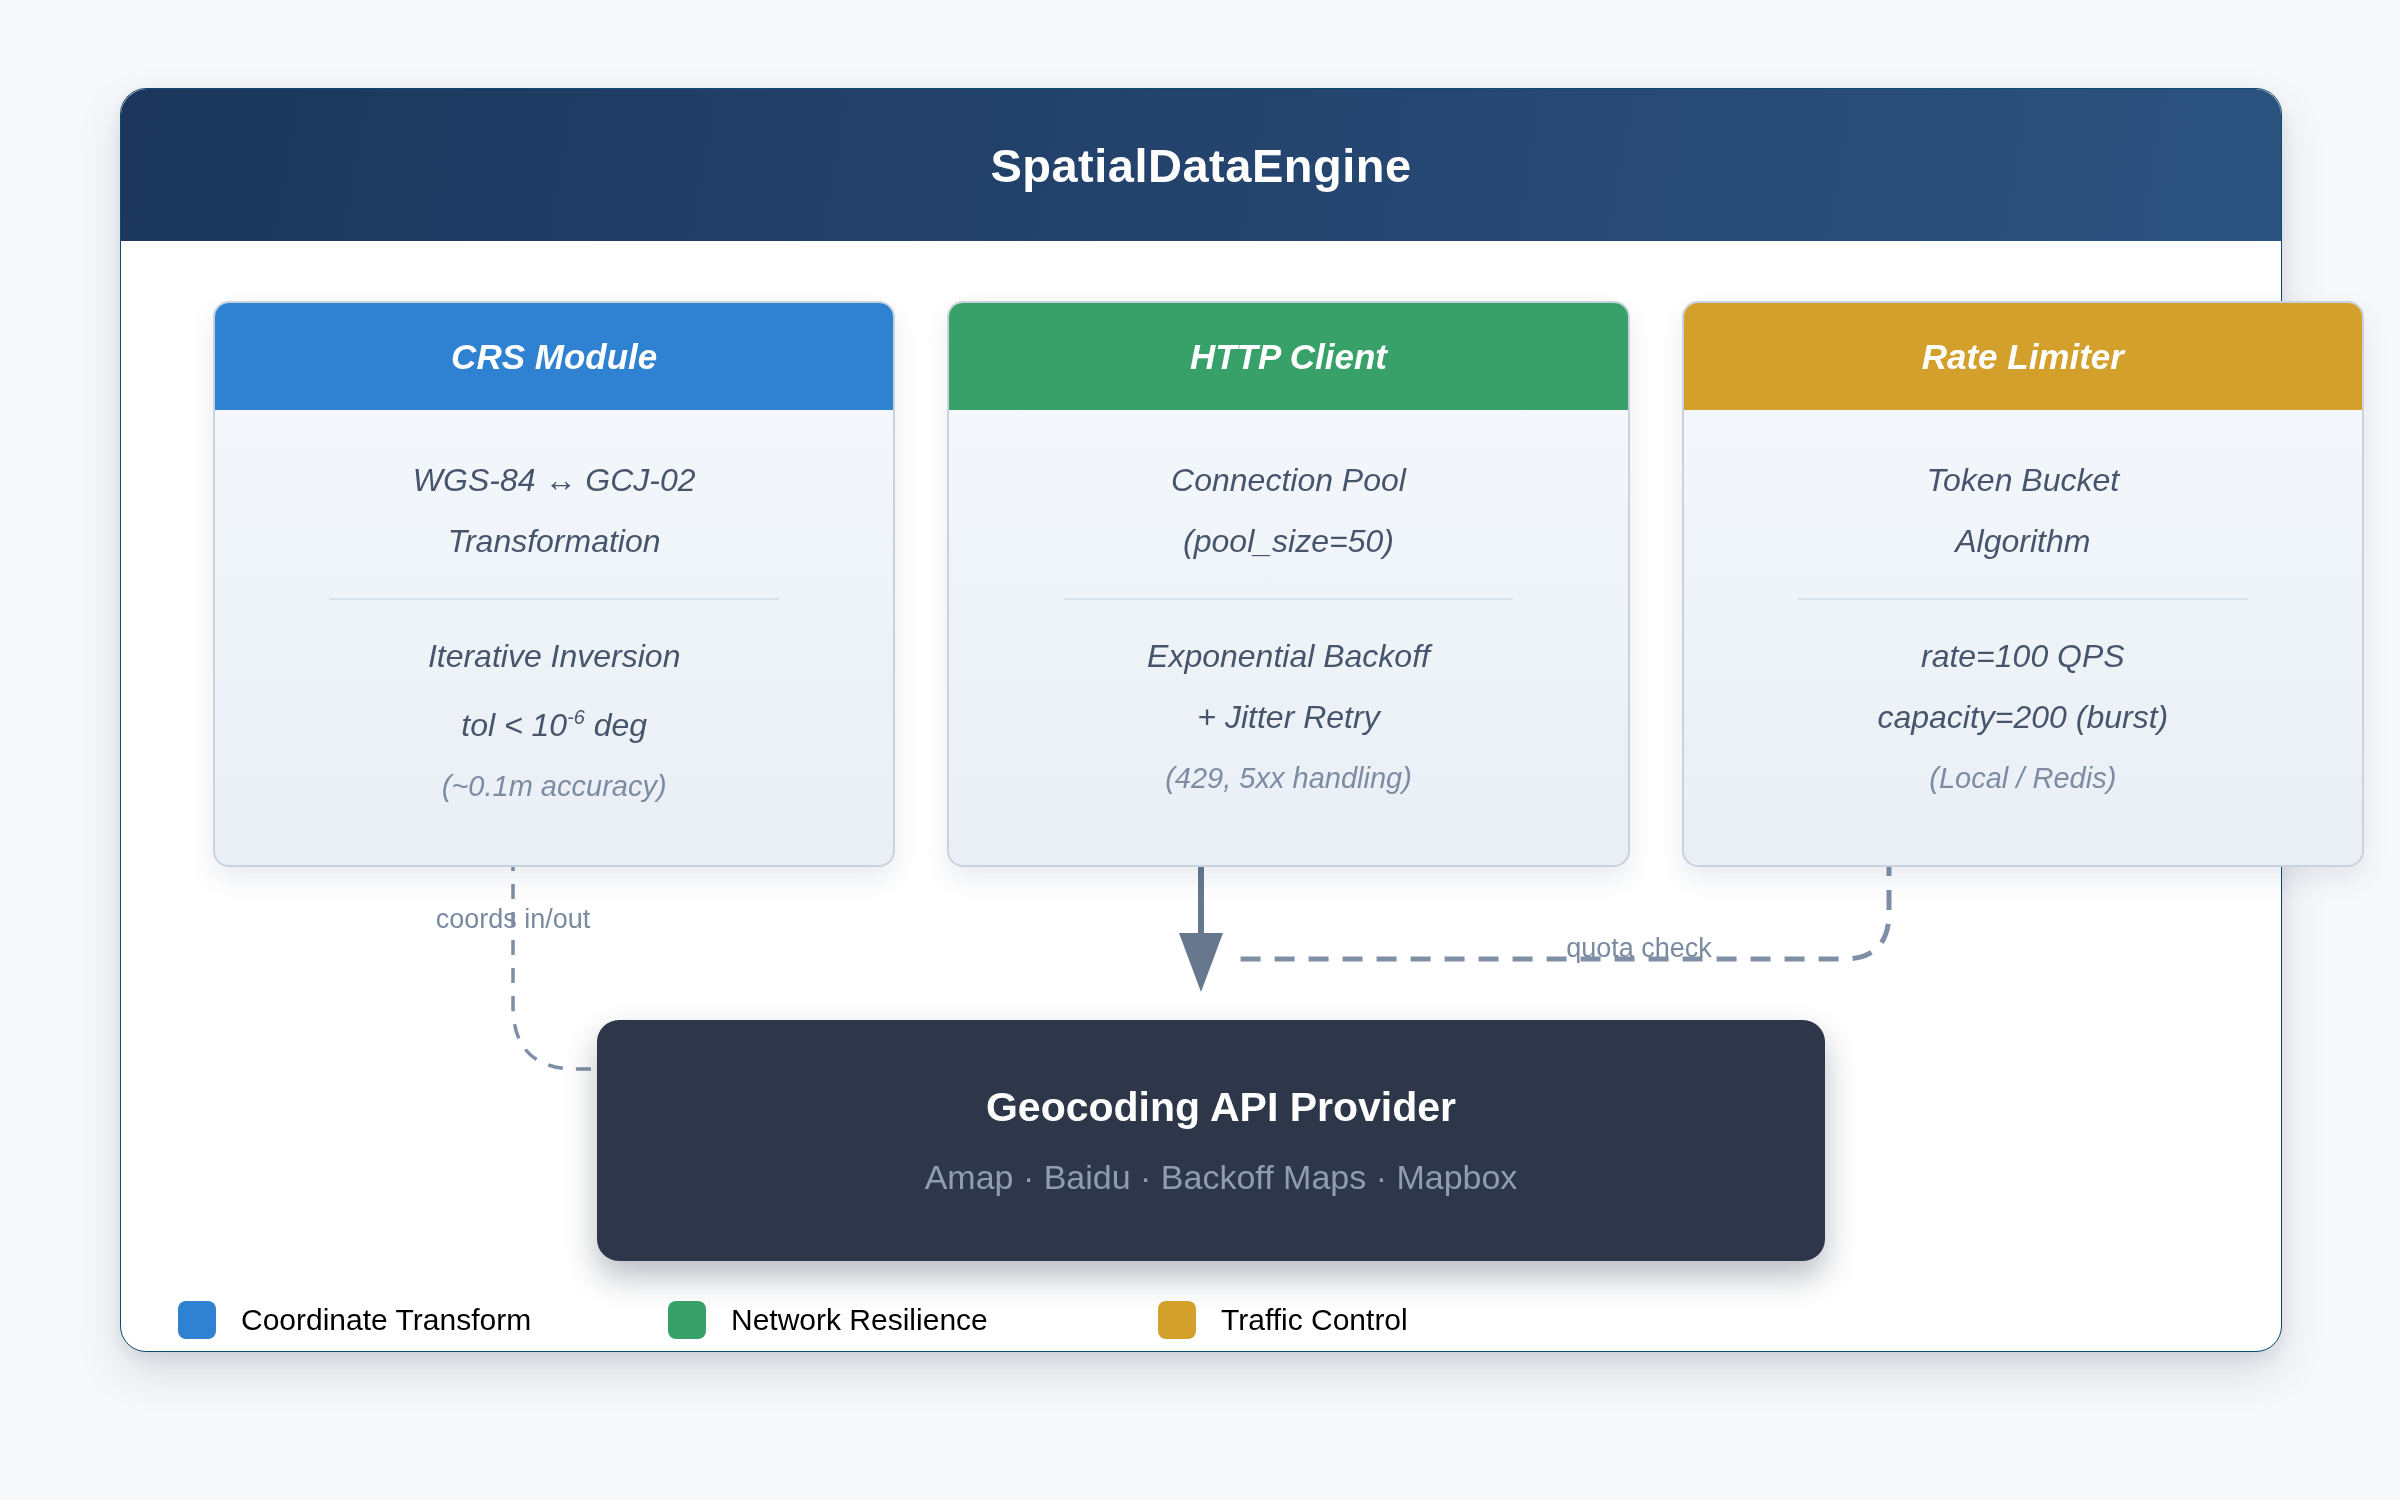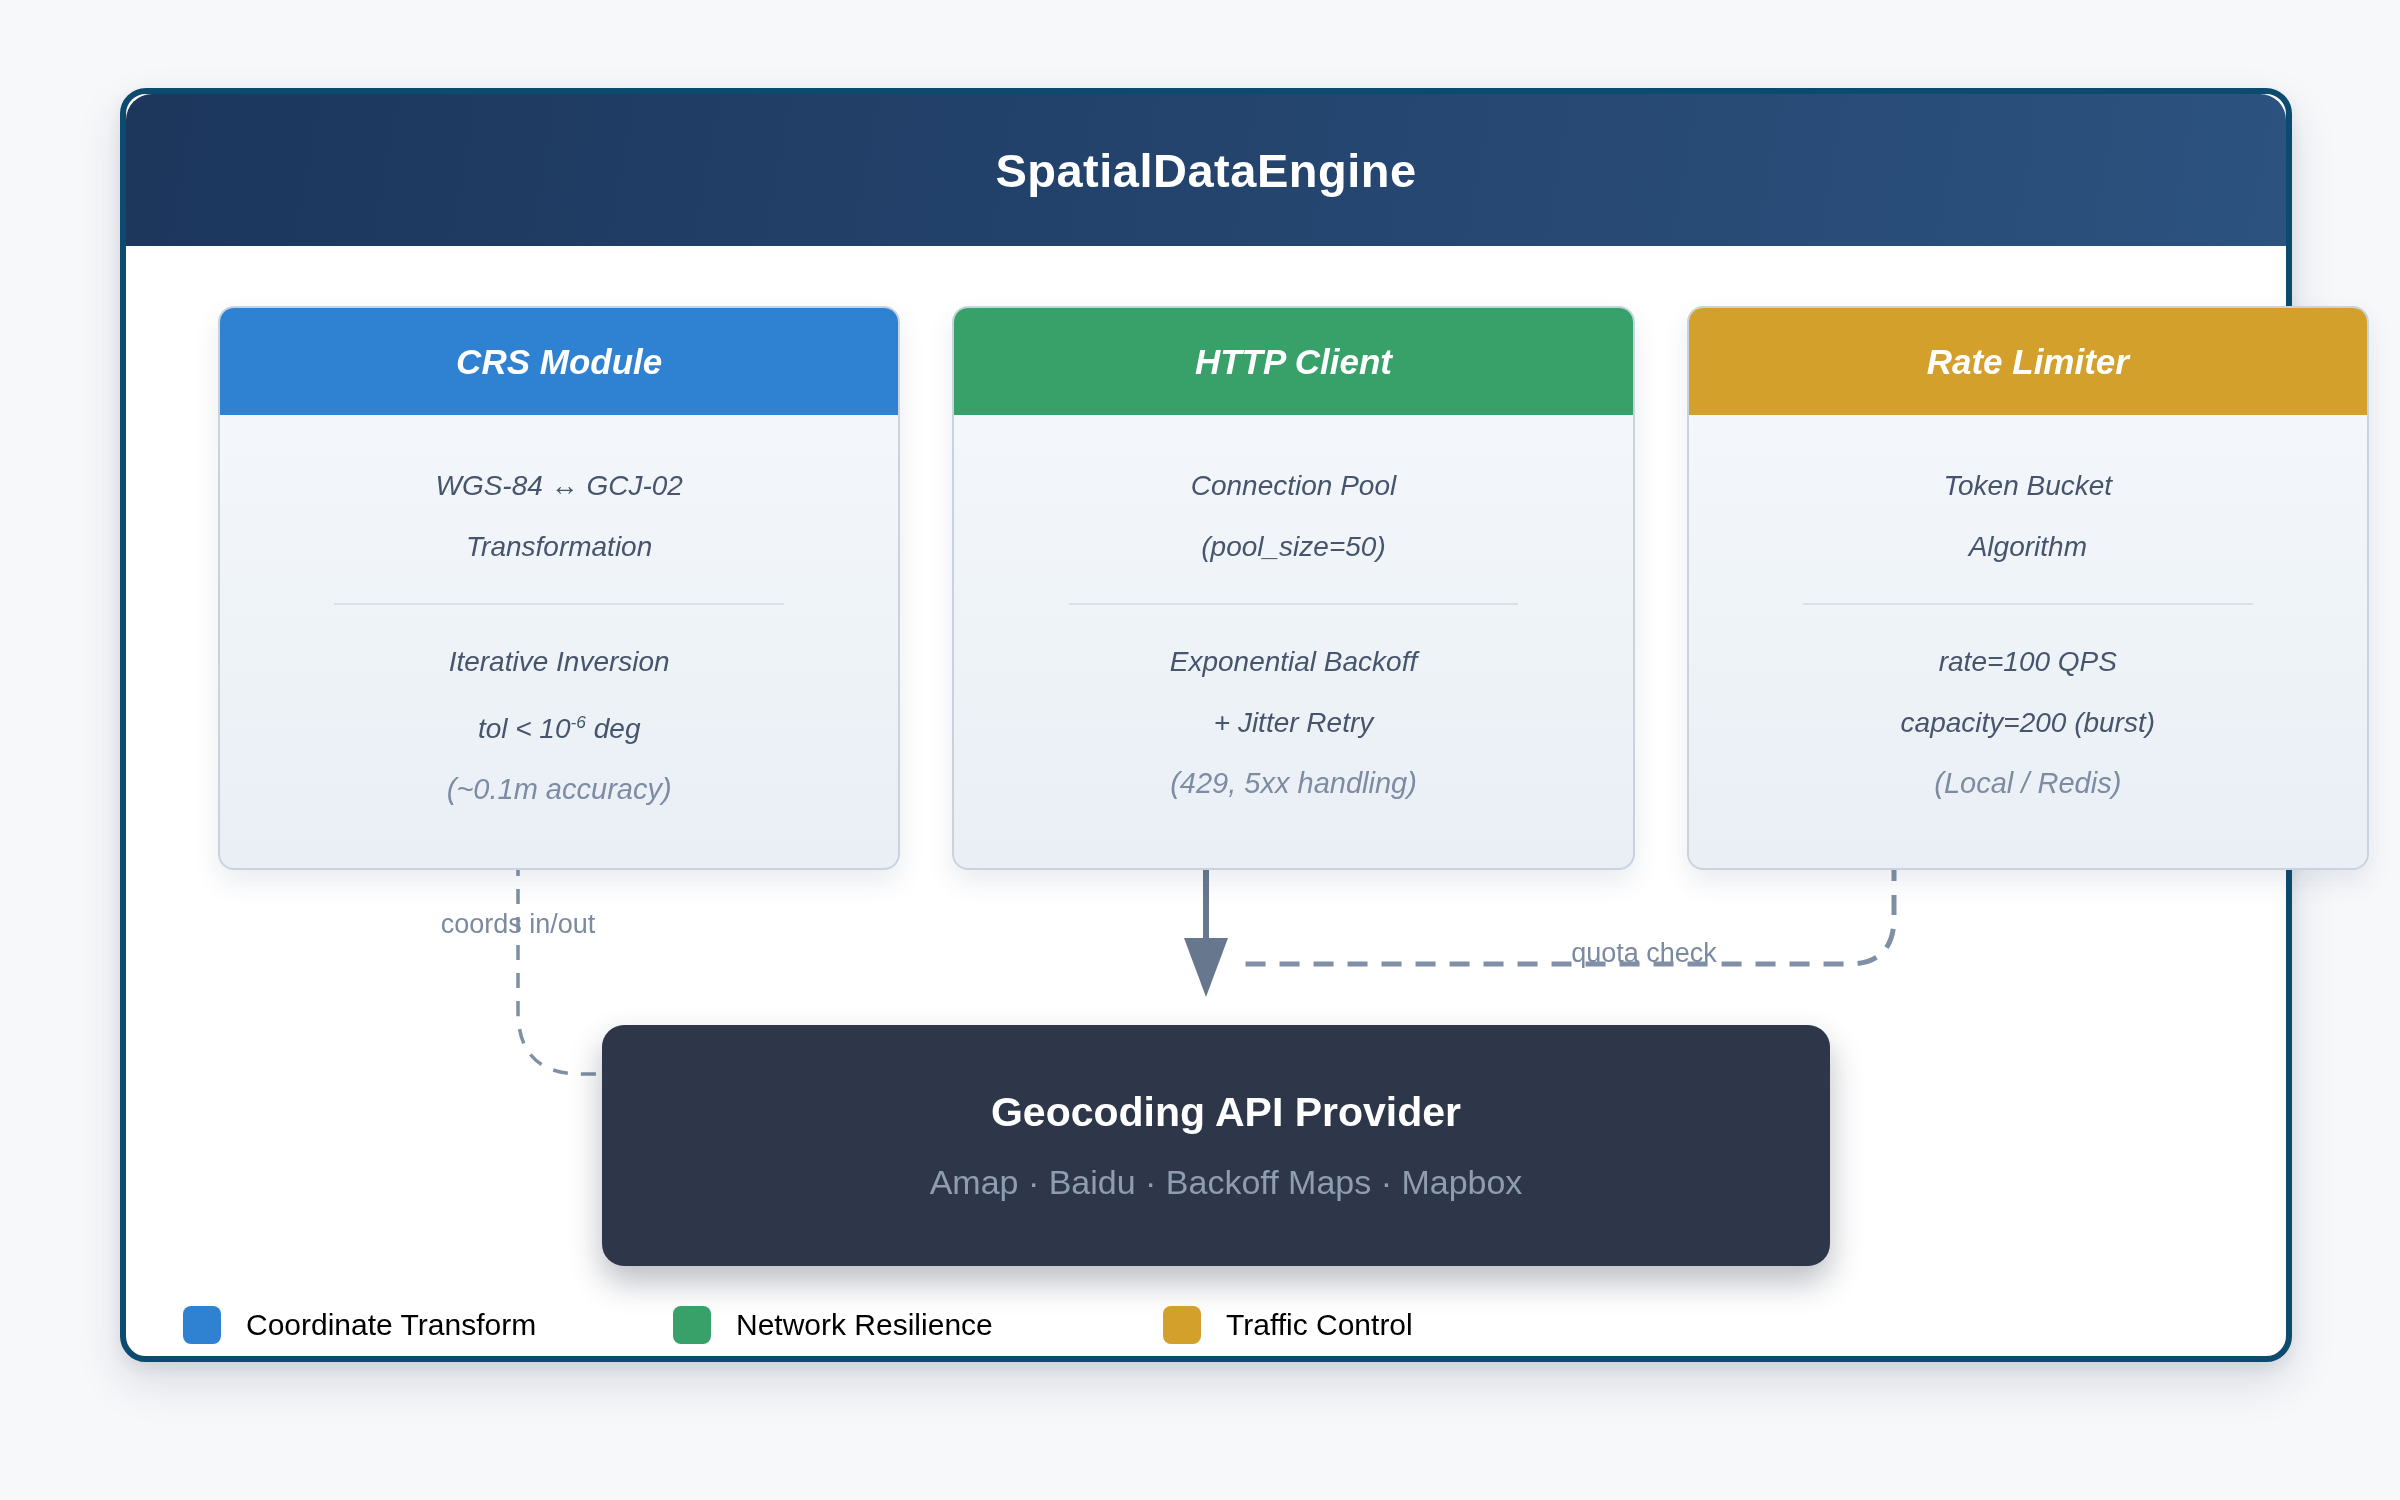--- a/index.html
+++ b/index.html
@@ -6,21 +6,21 @@
   body{
     width:2400px;height:1500px;
     background:#F7F8FA;
     font-family:"Liberation Sans", sans-serif;
     position:relative;
     overflow:hidden;
   }
   .card{
     position:absolute;left:120px;top:88px;width:2160px;height:1262px;
     background:#FFFFFF;border-radius:26px;
-    border:6px solid #0c4a6e;
+    border:1px solid #0c4a6e;
     box-shadow:0 20px 45px rgba(30,45,70,0.14), 0 6px 14px rgba(30,45,70,0.08);
   }
   .banner{
     position:absolute;left:0;top:0;width:100%;height:152px;
     background:linear-gradient(100deg,#1C365C 0%,#2C527F 100%);
     border-radius:26px 26px 0 0;
     display:flex;align-items:center;justify-content:center;
   }
   .banner-title{
     color:#FFFFFF;font-size:47px;font-weight:bold;letter-spacing:0.5px;
@@ -33,21 +33,21 @@
     flex:1;border-radius:16px;overflow:hidden;
     border:2px solid #C9D3DF;
     background:linear-gradient(180deg,#F6F9FC 0%,#E9EFF5 100%);
     box-shadow:0 12px 26px rgba(50,70,110,0.10);
   }
   .module-header{
     height:107px;display:flex;align-items:center;justify-content:center;
   }
   .module-title{color:#FFFFFF;font-size:35px;font-weight:bold;}
   .module-body{padding:40px 18px 48px;text-align:center;}
-  .mline{font-size:28px;color:#46556C;line-height:61px;}
+  .mline{font-size:32px;color:#46556C;line-height:61px;}
   .mnote{font-size:29px;color:#7D8CA2;line-height:61px;}
   .mdivider{width:70%;height:2px;background:#D8E0E8;border:0;margin:26px auto;}
   sup{font-size:0.62em;}
 
   .flow-svg{position:absolute;left:0;top:0;width:2160px;height:1262px;pointer-events:none;}
   .edge-label{
     position:absolute;font-size:27px;color:#7A8AA0;white-space:nowrap;
     transform:translateX(-50%);
   }
   .provider{

